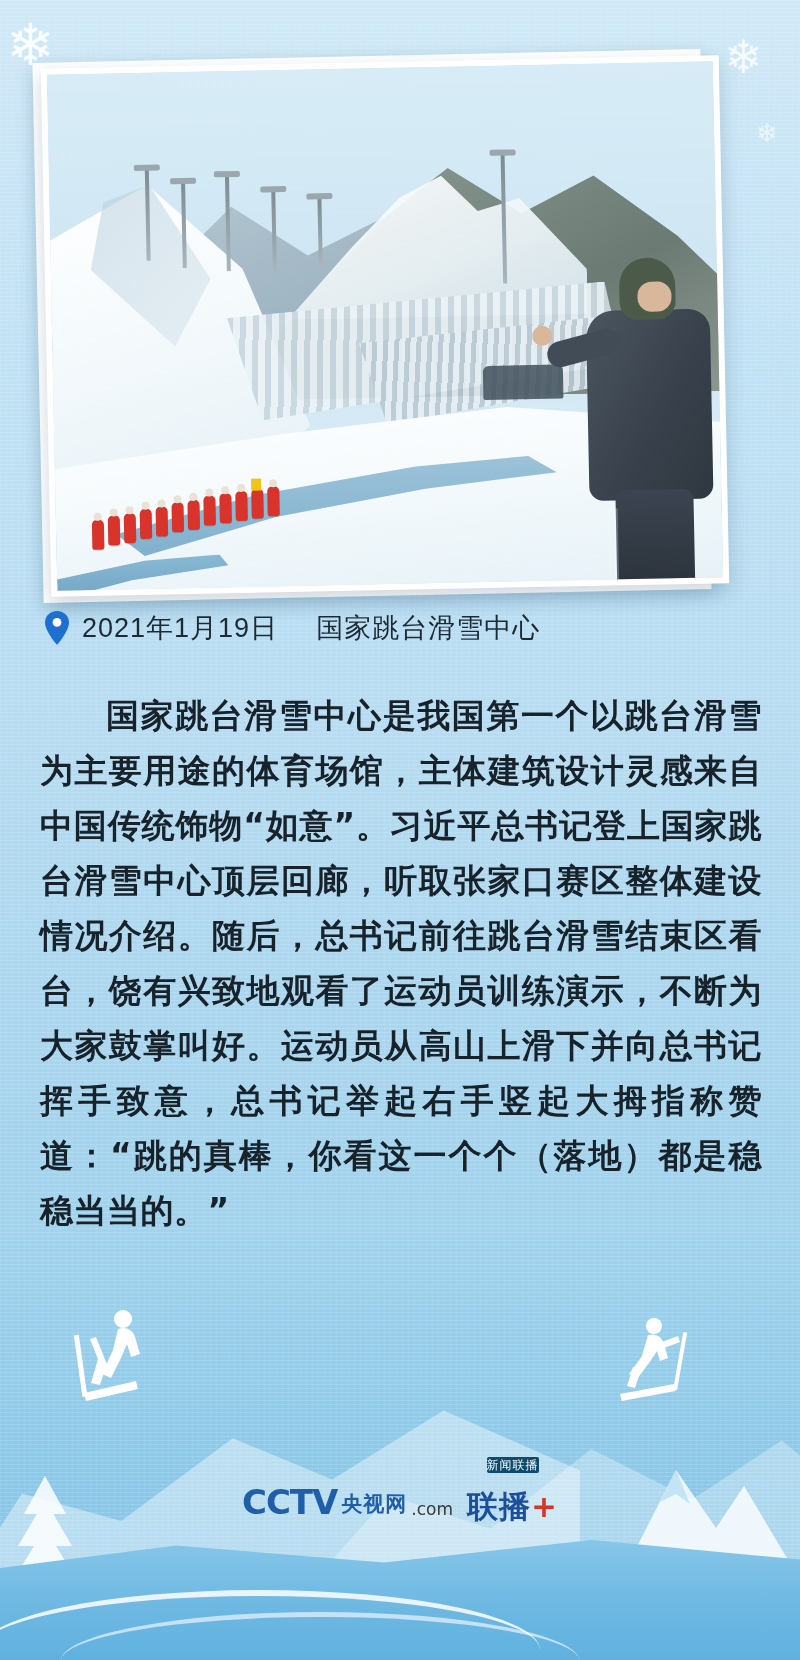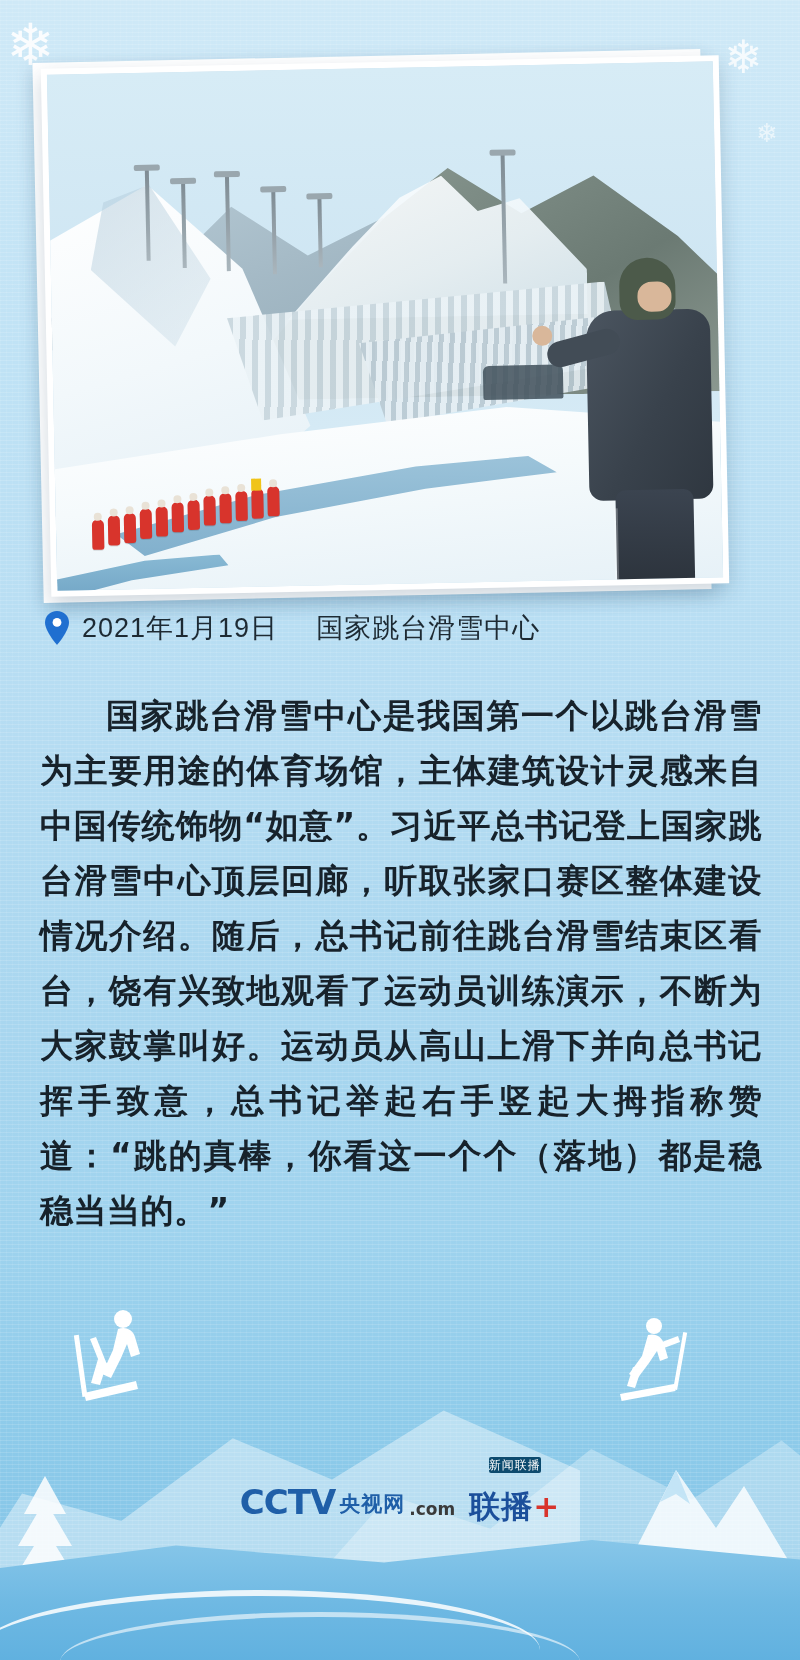--- a/index.html
+++ b/index.html
@@ -170,21 +170,21 @@
   .mtn-right{position:absolute;right:0;top:140px;}
 
   
   .footer{
     position:absolute;left:0;top:1452px;width:800px;height:70px;display:flex;justify-content:center;align-items:flex-end;gap:14px;
   }
   .cctv{
     font-family:"DejaVu Sans","Liberation Sans",sans-serif;font-weight:bold;font-size:34px;color:#1f5fa8;letter-spacing:-1px;
     display:flex;align-items:flex-end;gap:4px;
   }
-  .cctv .dotcom{font-size:17px;color:#3a3a3a;font-weight:bold;letter-spacing:0;padding-bottom:3px;}
+  .cctv .dotcom{font-size:17px;color:#3a3a3a;font-weight:normal;letter-spacing:0;padding-bottom:3px;}
   .cctv .cn{font-size:21px;color:#1f5fa8;font-weight:bold;letter-spacing:1px;padding-bottom:4px;}
   .lianbo{
     display:flex;flex-direction:column;align-items:center;line-height:1;
   }
   .lianbo .tagline{
     background:#0c4a6e;color:#fff;font-size:12px;padding:2px 0;border-radius:2px;letter-spacing:1px;
   }
   .lianbo .name{
     font-family:"DejaVu Sans","Liberation Sans",sans-serif;font-weight:bold;font-size:31px;color:#1b4f9b;letter-spacing:1px;margin-top:18px;
   }

